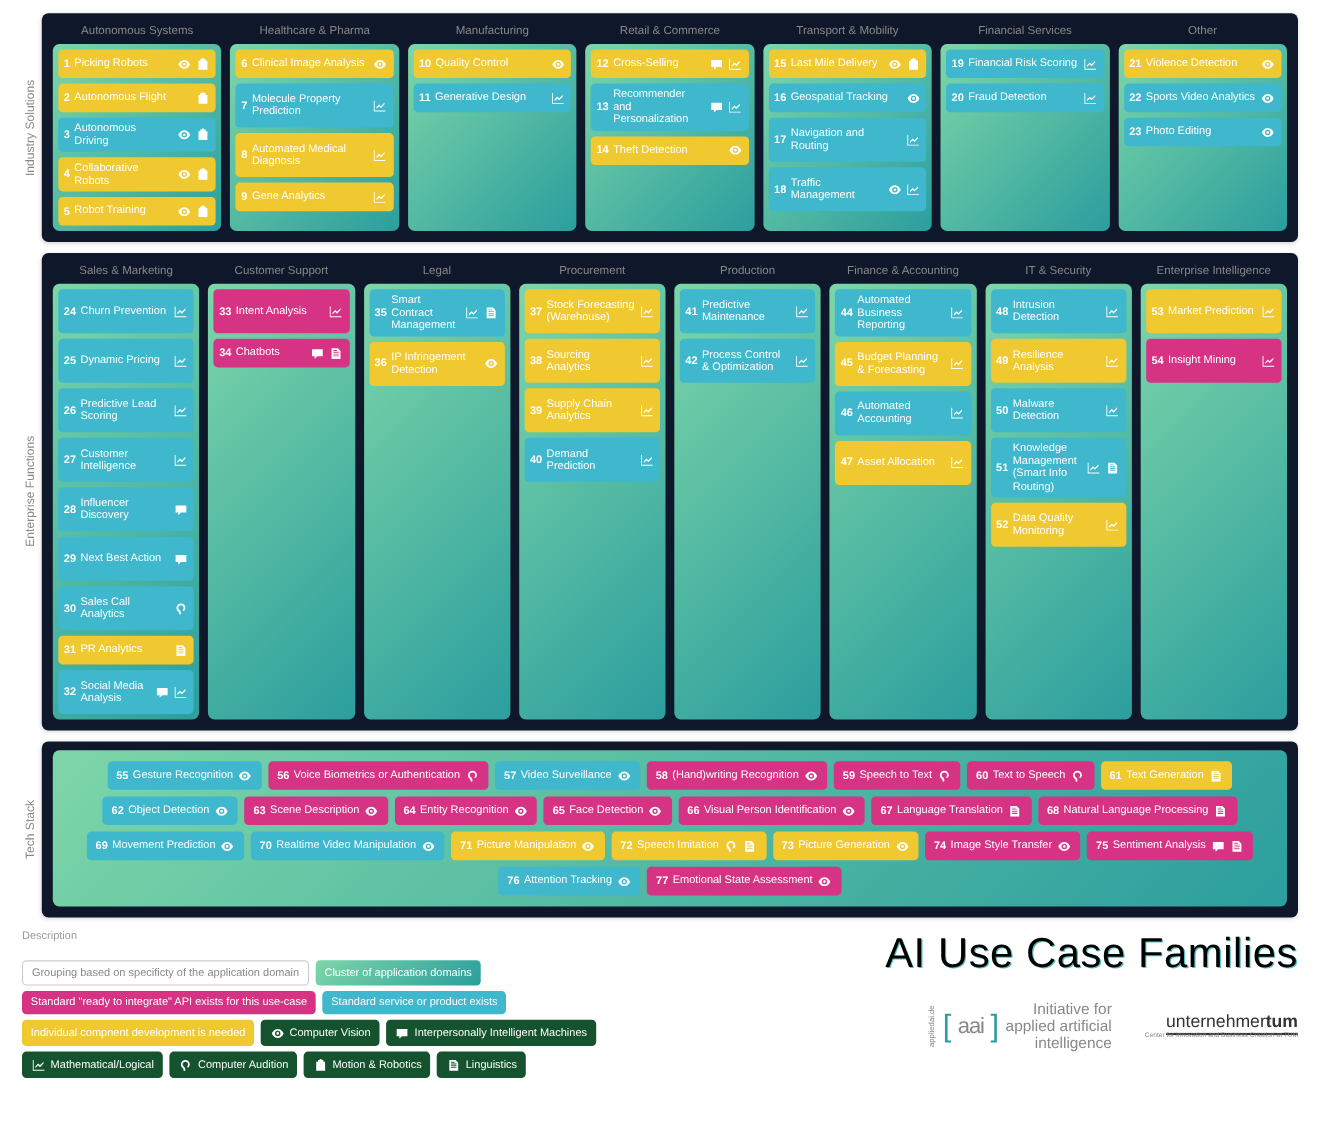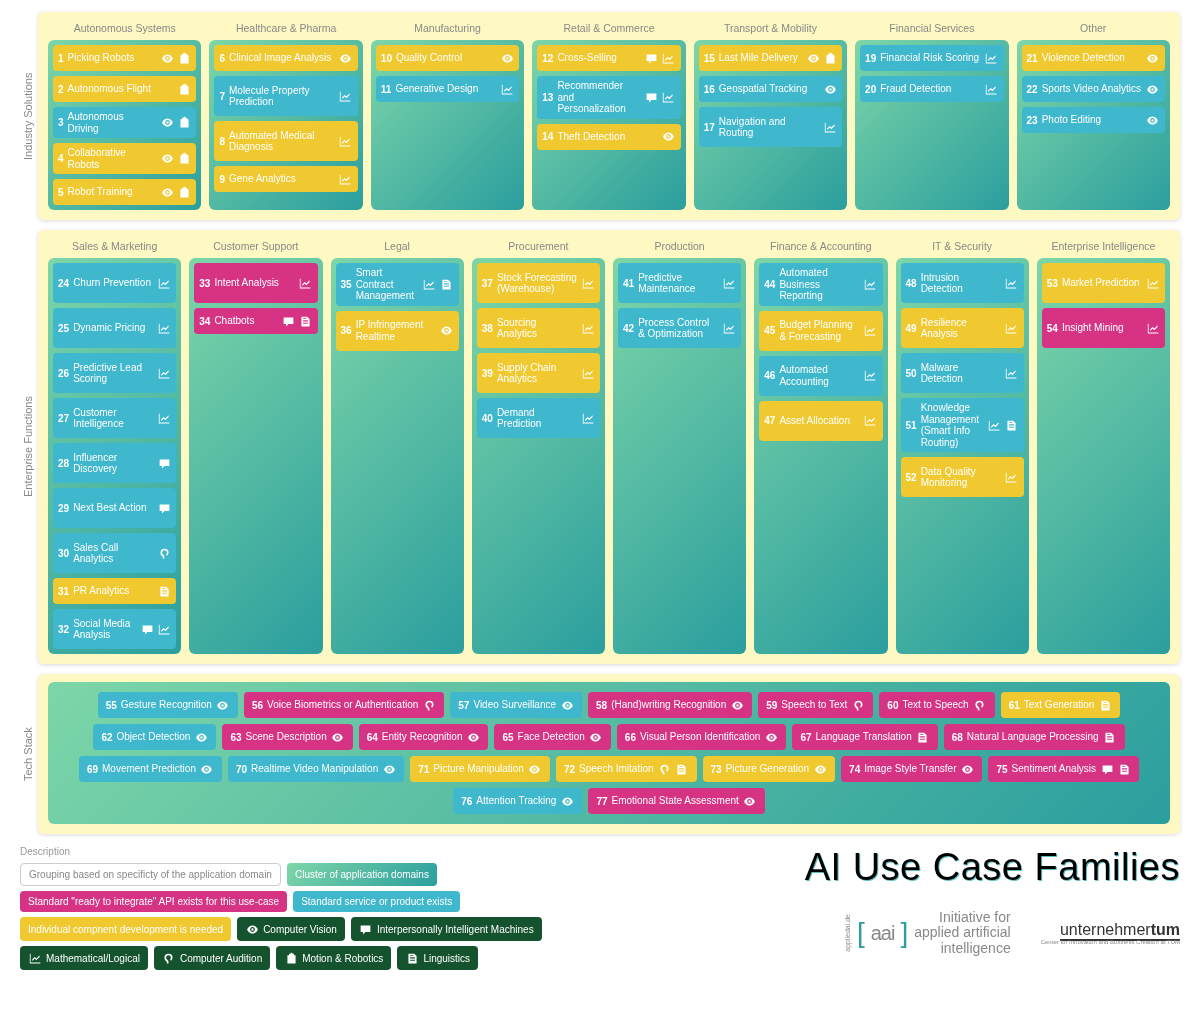--- a/index.html
+++ b/index.html
@@ -1,38 +1,38 @@
 <!DOCTYPE html>
 <html><head>
 <meta charset="utf-8">
 <style>
 * { box-sizing: border-box; margin: 0; padding: 0; }
 body { font-family: -apple-system, BlinkMacSystemFont, "Segoe UI", Arial, sans-serif; background: #fff; padding: 12px 20px 20px 20px; width: 1200px; font-size: 11px; color: #333; }
 .section { display: flex; margin-bottom: 10px; }
 .vlabel { writing-mode: vertical-rl; transform: rotate(180deg); text-align: center; font-size: 11px; color: #888; padding: 4px 2px; min-width: 18px; }
-.panel { flex: 1; background: #fef9c3; border-radius: 6px; box-shadow: 0 1px 4px rgba(0,0,0,0.15); padding: 8px 10px 10px 10px; }
+.panel { flex: 1; background: #0f172a; border-radius: 6px; box-shadow: 0 1px 4px rgba(0,0,0,0.15); padding: 8px 10px 10px 10px; }
 .cols { display: flex; gap: 8px; }
 .col { flex: 1; display: flex; flex-direction: column; }
 .col-head { font-size: 10.5px; color: #888; text-align: center; padding: 2px 0 6px 0; min-height: 20px; }
 .col-body { background: linear-gradient(135deg, #7dd6a8 0%, #2b9e9e 100%); border-radius: 6px; padding: 5px; flex: 1; display: flex; flex-direction: column; gap: 5px; }
 .tech-body { background: linear-gradient(135deg, #7dd6a8 0%, #2b9e9e 100%); border-radius: 6px; padding: 10px; display: flex; flex-wrap: wrap; gap: 6px; justify-content: center; }
 .card { border-radius: 4px; padding: 4px 5px; color: #fff; font-size: 10px; display: flex; align-items: center; min-height: 26px; position: relative; }
 .card .num { font-weight: 700; font-size: 10px; margin-right: 4px; flex-shrink: 0; }
 .card .lbl { flex: 1; line-height: 1.15; }
 .card .icons { display: flex; gap: 3px; margin-left: 4px; flex-shrink: 0; }
 .ic { width: 14px; height: 14px; display: inline-flex; align-items: center; justify-content: center; }
 .ic svg { width: 13px; height: 13px; fill: #fff; }
 .c-blue { background: #3fb7cc; }
 .c-yellow { background: #f0c930; }
 .c-pink { background: #d63384; }
 .card.tall { min-height: 40px; }
 .tech-body .card { padding: 4px 8px; }
 .legend-wrap { margin-top: 12px; display: flex; align-items: flex-start; gap: 40px; }
 .legend { flex: 0 0 auto; }
-.legend-title { font-size: 10px; color: #999; margin-bottom: 6px; }
+.legend-title { font-size: 10px; color: #999; margin-bottom: 16px; }
 .legend-rows { display: flex; flex-direction: column; gap: 5px; }
 .legend-row { display: flex; gap: 6px; flex-wrap: wrap; }
 .lg { border-radius: 4px; padding: 5px 8px; font-size: 10px; color: #fff; display: inline-flex; align-items: center; gap: 4px; }
 .lg.outline { background: #fff; color: #888; border: 1px solid #ccc; }
 .lg.grad { background: linear-gradient(135deg, #7dd6a8 0%, #2b9e9e 100%); }
 .lg.black { background: #14532d; }
 .lg .ic svg { fill: #fff; }
 .title-block { flex: 1; text-align: right; }
 .big-title { font-size: 38px; font-weight: 400; color: #000; letter-spacing: 0.5px; text-shadow: 1px 1px 0 #5bc0c0; margin-bottom: 21px; font-family: Arial, sans-serif; }
 .logos { display: flex; justify-content: flex-end; align-items: center; gap: 30px; }
@@ -311,20 +311,36 @@
     <span class="num">17</span>
     <span class="lbl">Navigation and Routing</span>
     <span class="icons">
                   <span class="ic">
                     <svg viewBox="0 0 16 16">
                       <use href="#i-chart"></use>
                     </svg>
                   </span>
                 </span>
   </div>
+              <div class="card c-blue tall">
+    <span class="num">18</span>
+    <span class="lbl">Traffic Management</span>
+    <span class="icons">
+                  <span class="ic">
+                    <svg viewBox="0 0 16 16">
+                      <use href="#i-eye"></use>
+                    </svg>
+                  </span>
+                  <span class="ic">
+                    <svg viewBox="0 0 16 16">
+                      <use href="#i-chart"></use>
+                    </svg>
+                  </span>
+                </span>
+  </div>
             </div>
           </div>
           <div class="col">
       <div class="col-head">Financial Services</div>
       <div class="col-body">
               <div class="card c-blue">
     <span class="num">19</span>
     <span class="lbl">Financial Risk Scoring</span>
     <span class="icons">
                   <span class="ic">
@@ -547,21 +563,21 @@
                   </span>
                   <span class="ic">
                     <svg viewBox="0 0 16 16">
                       <use href="#i-doc"></use>
                     </svg>
                   </span>
                 </span>
   </div>
               <div class="card c-yellow tall">
     <span class="num">36</span>
-    <span class="lbl">IP Infringement Realtime</span>
+    <span class="lbl">IP Infringement Detection</span>
     <span class="icons">
                   <span class="ic">
                     <svg viewBox="0 0 16 16">
                       <use href="#i-eye"></use>
                     </svg>
                   </span>
                 </span>
   </div>
             </div>
           </div>

